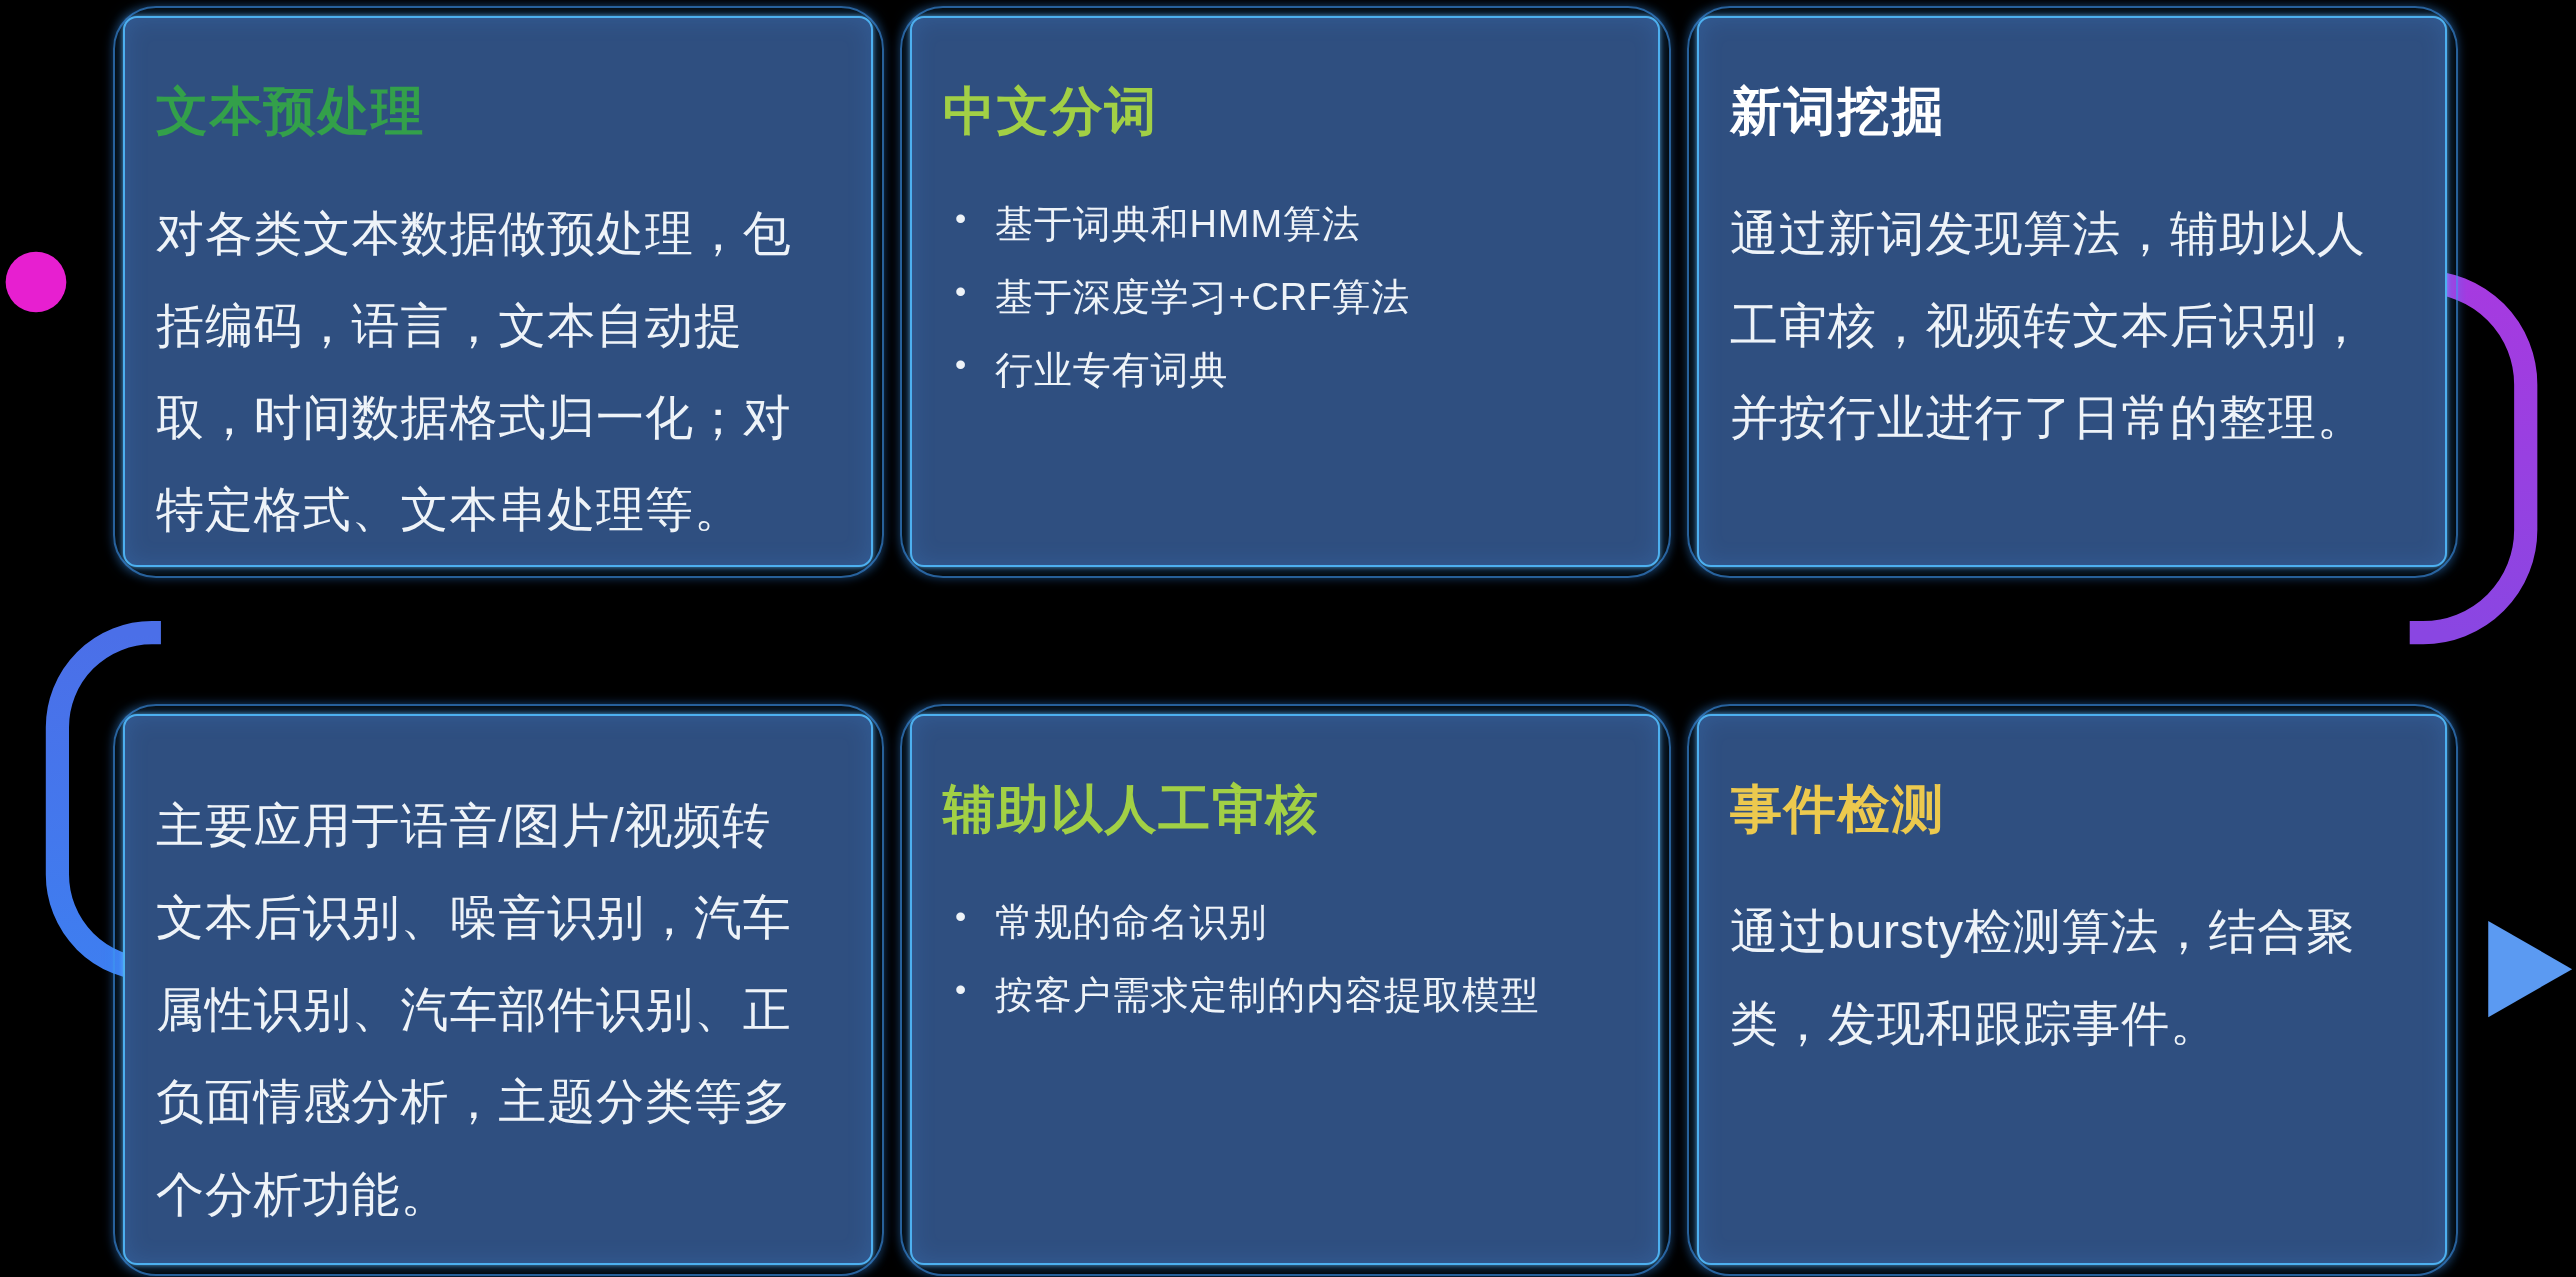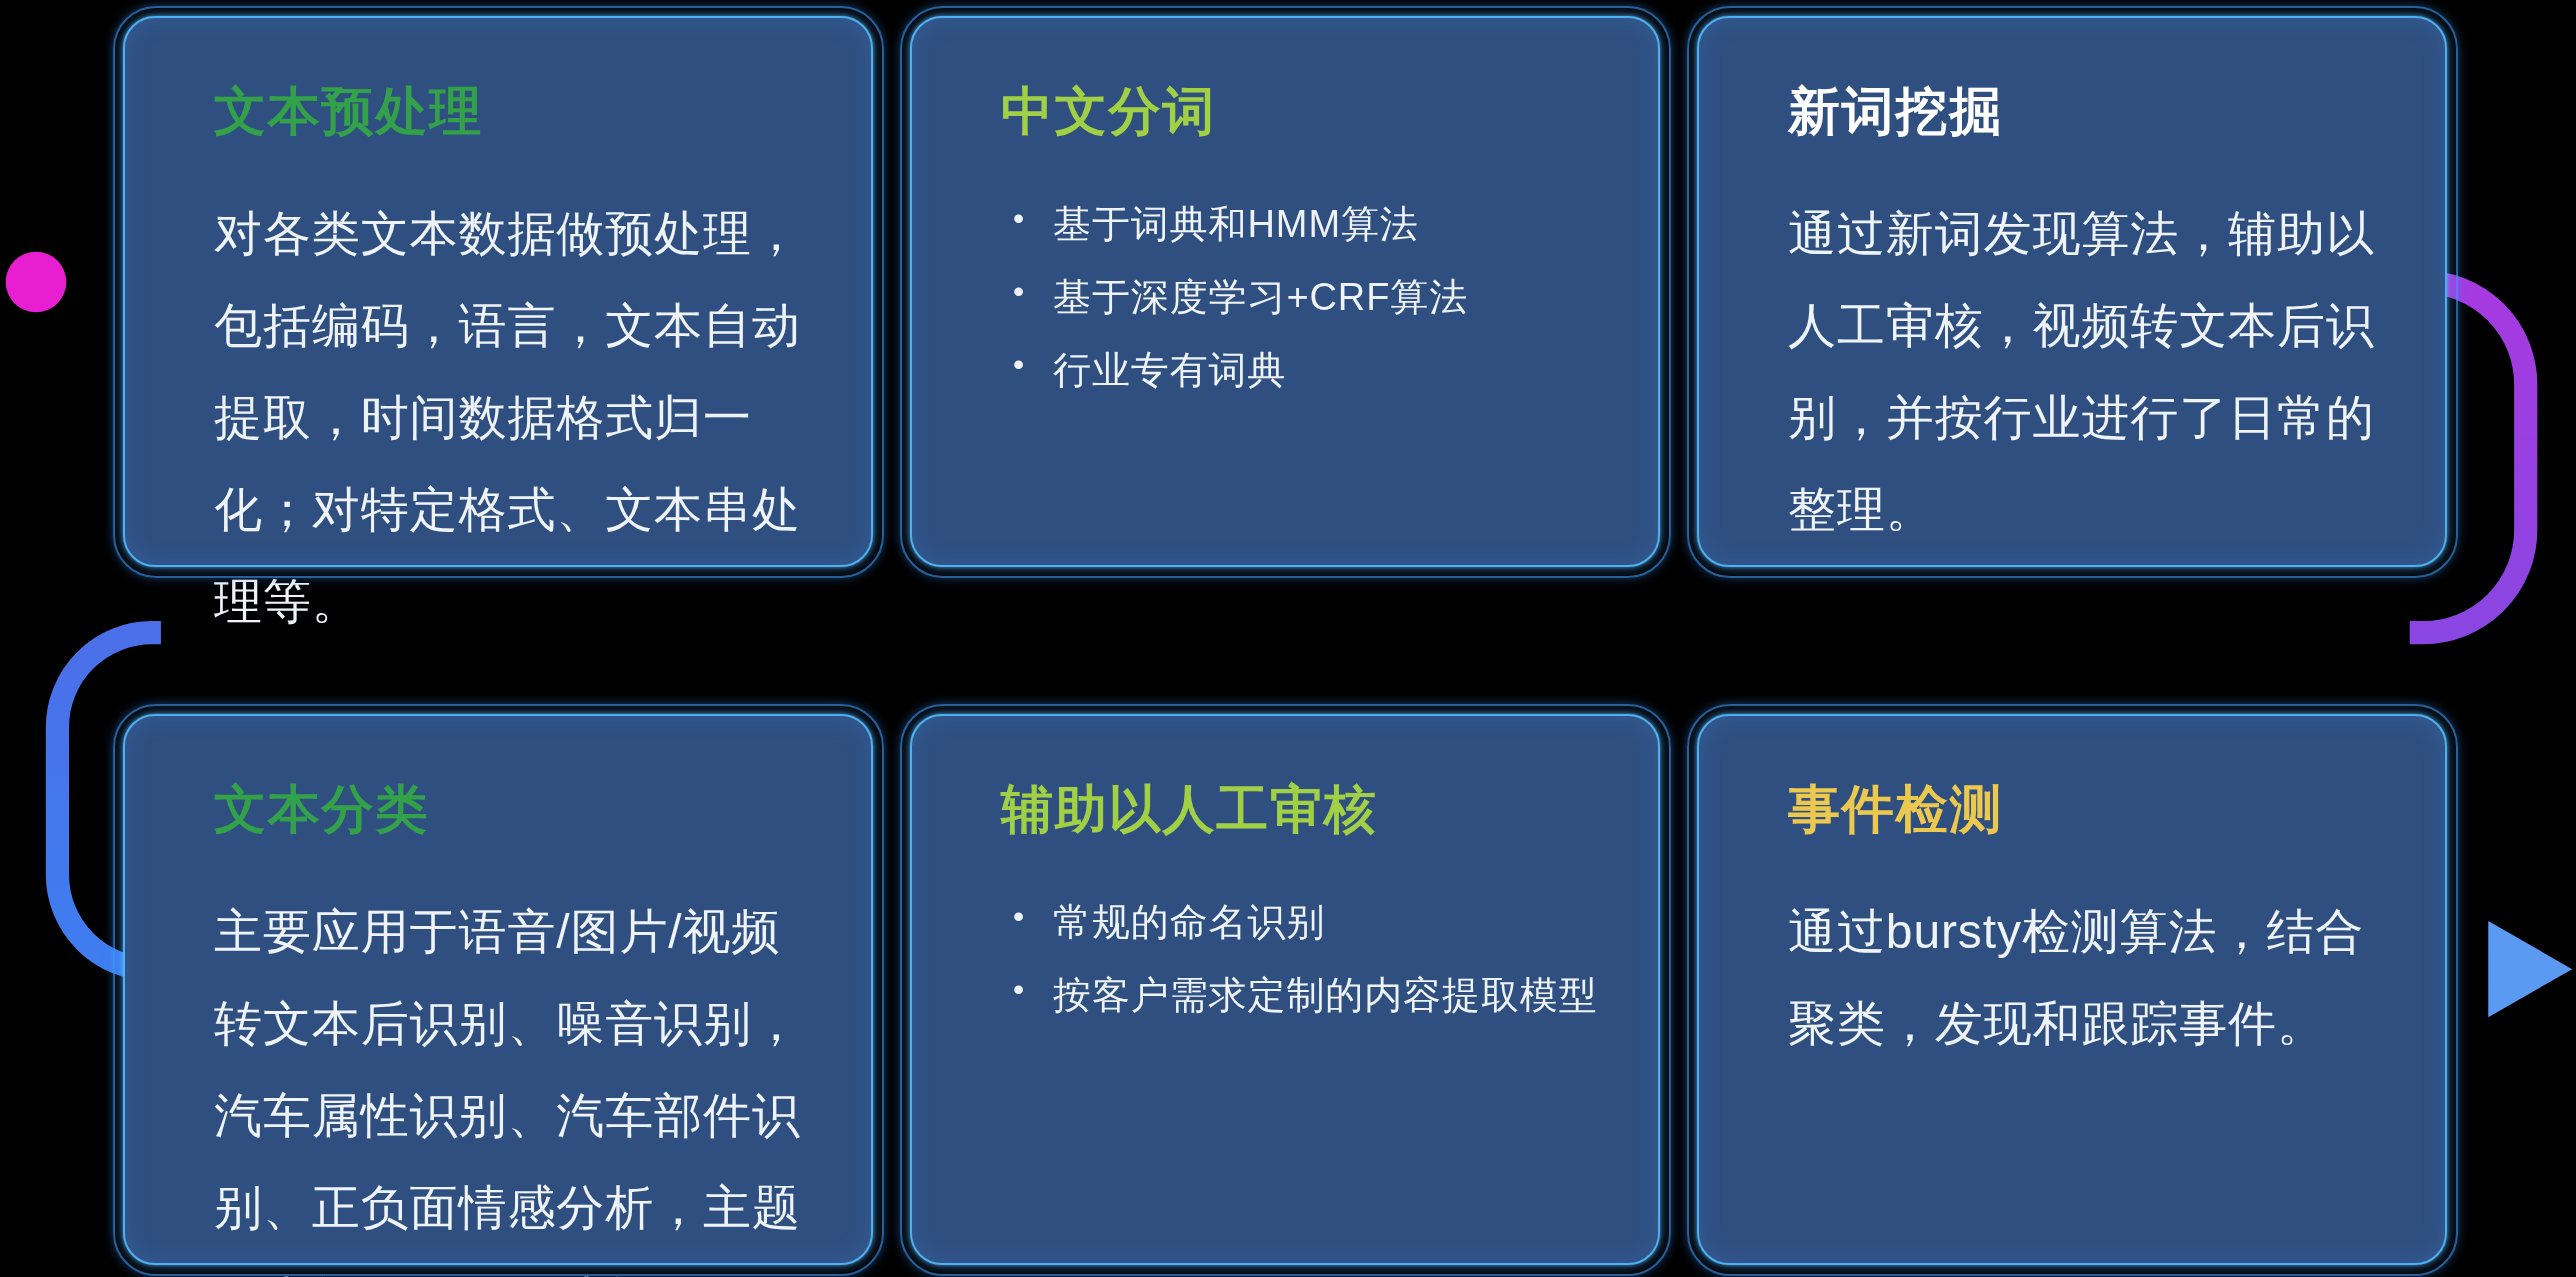--- a/index.html
+++ b/index.html
@@ -30,22 +30,22 @@
     column-gap: 37px;
     row-gap: 147px;
     grid-auto-rows: 551px;
     z-index: 2;
   }
   .card {
     position: relative;
     box-sizing: border-box;
     background: var(--card-bg, #2f4f80);
     border: 2.7px solid var(--card-border, #4db0f0);
-    border-radius: 32px;
-    padding: 64px 57px 50px 89px;
+    border-radius: 14px;
+    padding: 64px 57px 50px 31px;
     box-shadow: 0 0 16px rgba(64, 164, 255, 0.55),
                 0 0 4.5px  rgba(130, 205, 255, 0.6),
                 inset 0 0 23px rgba(70, 160, 255, 0.18);
   }
   .card::before {
     content: "";
     position: absolute;
     inset: -12.5px;
     border: 2.7px solid rgba(62, 150, 240, 0.62);
     border-radius: 43px;
@@ -155,21 +155,20 @@
             <span>行业专有词典</span>
           </li>
         </ul>
   </div>
       <div class="card">
     <h2 class="card-title" style="color: #ffffff;">新词挖掘</h2>
     <p class="card-body">通过新词发现算法，辅助以人工审核，视频转文本后识别，并按行业进行了日常的整理。</p>
 
   </div>
       <div class="card">
-    <h2 class="card-title" style="color: rgb(51, 160, 74);">文本分类</h2>
     <p class="card-body">主要应用于语音/图片/视频转文本后识别、噪音识别，汽车属性识别、汽车部件识别、正负面情感分析，主题分类等多个分析功能。</p>
 
   </div>
       <div class="card">
     <h2 class="card-title" style="color: rgb(162, 208, 69);">辅助以人工审核</h2>
 
     <ul class="bullet-list">
           <li>
             <span class="dot">•</span>
             <span>常规的命名识别</span>

